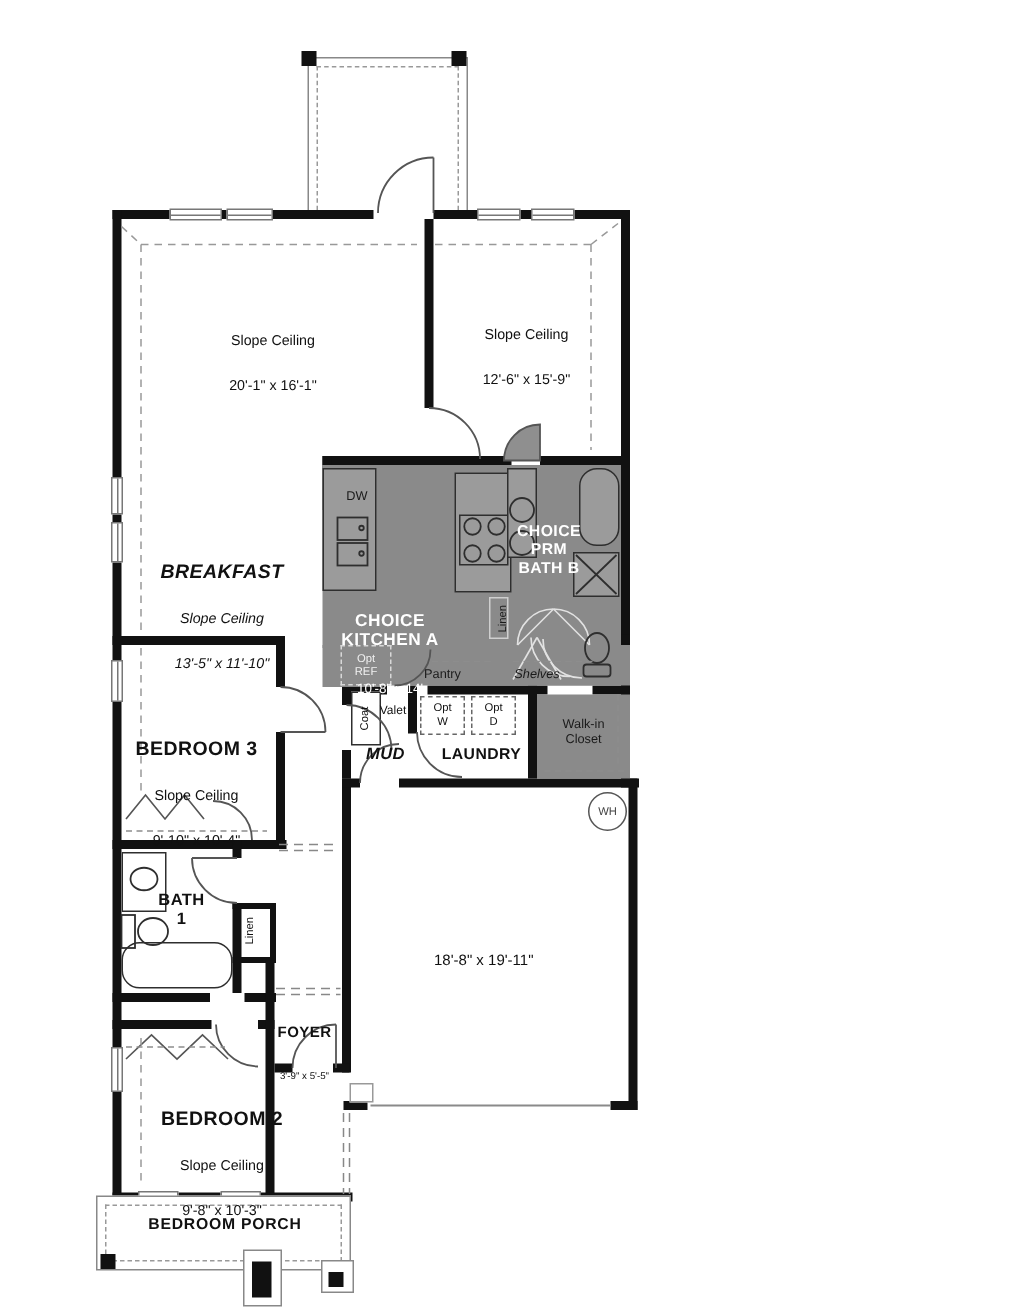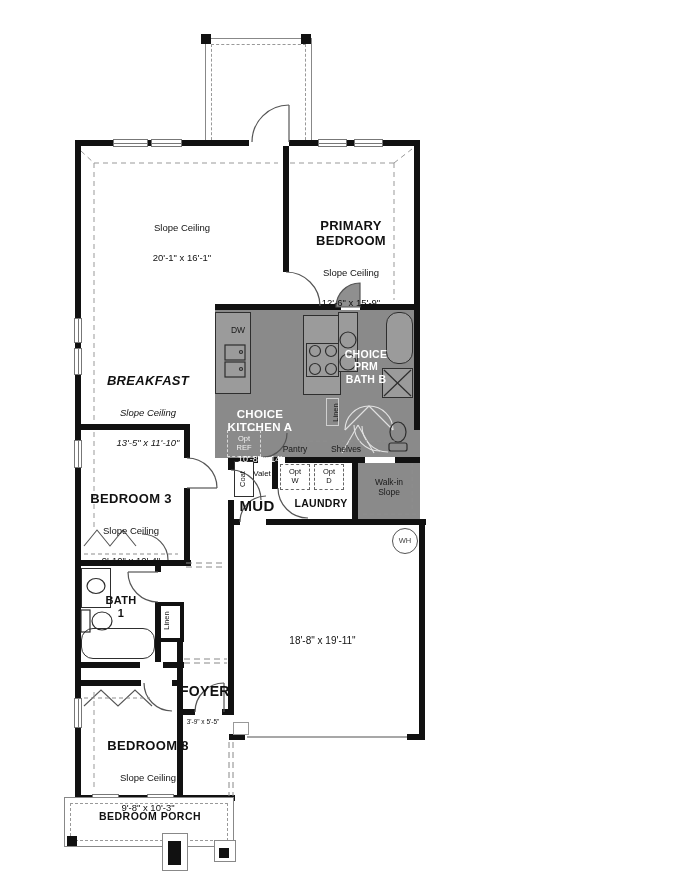--- a/index.html
+++ b/index.html
@@ -197,22 +197,20 @@
     <line x1="247" y1="737" x2="407" y2="737" stroke="#8a8a8a" stroke-width="1.4"></line>
   </svg>
 
 
   <div class="lbl" style="left:102px;top:203px;width:160px;">
     <div class="sub">Slope Ceiling</div>
     <div class="sub">20'-1" x 16'-1"</div>
   </div>
 
   <div class="lbl" style="left:283px;top:199px;width:136px;">
-    <div class="title">PRIMARY
-BEDROOM</div>
     <div class="sub">Slope Ceiling</div>
     <div class="sub">12'-6" x 15'-9"</div>
   </div>
 
   <div class="lbl" style="left:86px;top:354px;width:124px;font-style:italic;">
     <div class="title">BREAKFAST</div>
     <div class="sub">Slope Ceiling</div>
     <div class="sub">13'-5" x 11'-10"</div>
   </div>
 
@@ -227,47 +225,47 @@
 PRM
 BATH B</div>
   </div>
 
   <div class="lbl" style="left:78px;top:472px;width:106px;">
     <div class="title">BEDROOM 3</div>
     <div class="sub">Slope Ceiling</div>
     <div class="sub">9'-10" x 10'-4"</div>
   </div>
 
-  <div class="lbl title" style="left:236px;top:497px;width:42px;font-size:15px;">MUD</div>
+  <div class="lbl title" style="left:236px;top:497px;width:42px;font-size:11px;font-style:italic;">MUD</div>
   <div class="lbl title" style="left:285px;top:497px;width:72px;font-size:10.5px;">LAUNDRY</div>
 
   <div class="lbl tiny graytxt" style="left:270px;top:444px;width:50px;">Pantry</div>
-  <div class="lbl tiny graytxt" style="left:321px;top:444px;width:50px;">Shelves</div>
+  <div class="lbl tiny graytxt" style="left:333px;top:444px;width:50px;font-style:italic;">Shelves</div>
   <div class="lbl tiny graytxt" style="left:360px;top:477px;width:58px;">Walk-in
-Slope</div>
+Closet</div>
   <div class="lbl tiny graytxt" style="left:224px;top:325px;width:28px;">DW</div>
   <div class="lbl tiny" style="left:248px;top:469px;width:28px;font-size:8px;">Valet</div>
 
   <div class="lbl tiny vert" style="left:229px;top:474px;width:30px;height:10px;font-size:7.5px;">Coat</div>
   <div class="lbl tiny vert graytxt" style="left:321px;top:408px;width:30px;height:9px;font-size:7.5px;">Linen</div>
   <div class="lbl tiny vert" style="left:152px;top:616px;width:30px;height:9px;font-size:7.5px;">Linen</div>
 
   <div class="lbl title" style="left:92px;top:594px;width:58px;font-size:11px;">BATH
 1</div>
 
   <div class="lbl" style="left:235px;top:616px;width:175px;">
     <div class="sub" style="font-size:10px;">18'-8" x 19'-11"</div>
   </div>
 
   <div class="lbl" style="left:180px;top:664px;width:46px;">
-    <div class="title" style="font-size:14px;">FOYER</div>
+    <div class="title" style="font-size:10px;">FOYER</div>
     <div class="sub" style="font-size:6.5px;">3'-9" x 5'-5"</div>
   </div>
 
   <div class="lbl" style="left:86px;top:719px;width:124px;">
-    <div class="title">BEDROOM 8</div>
+    <div class="title">BEDROOM 2</div>
     <div class="sub">Slope Ceiling</div>
     <div class="sub">9'-8" x 10'-3"</div>
   </div>
 
   <div class="lbl title" style="left:80px;top:810px;width:140px;font-size:10.5px;letter-spacing:.5px;">BEDROOM PORCH</div>
 
 </div>
 
 </body></html>

